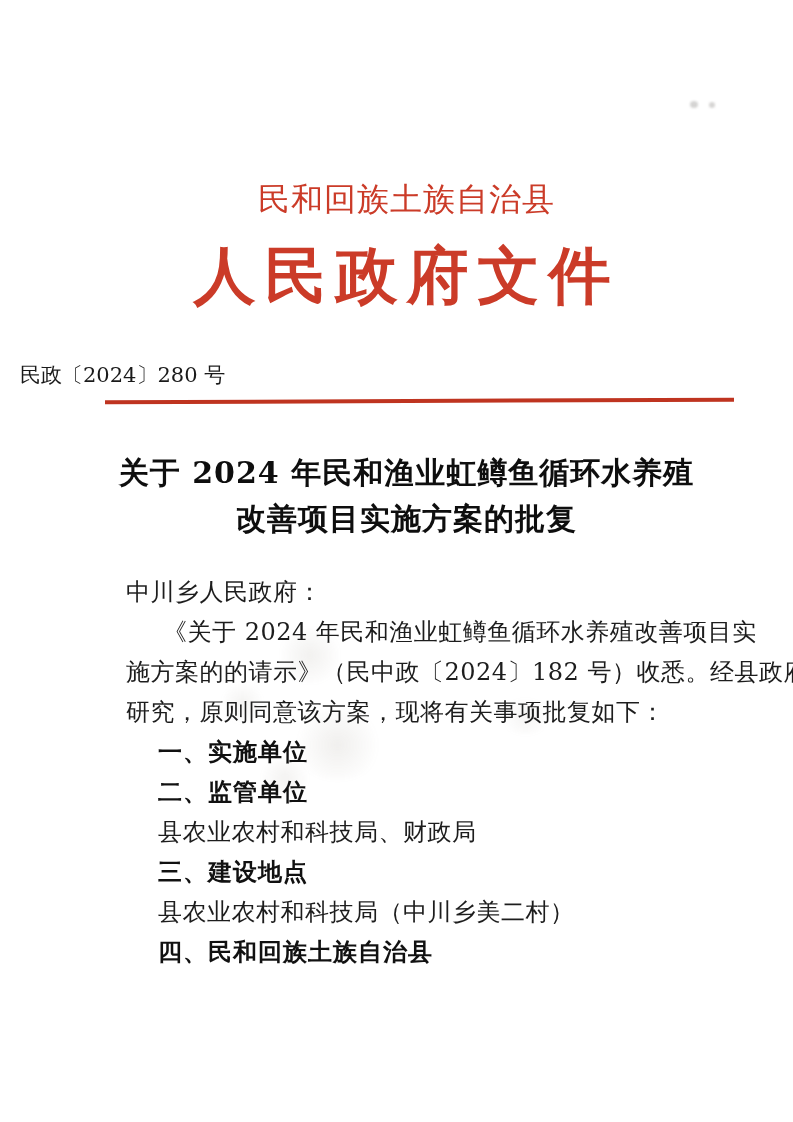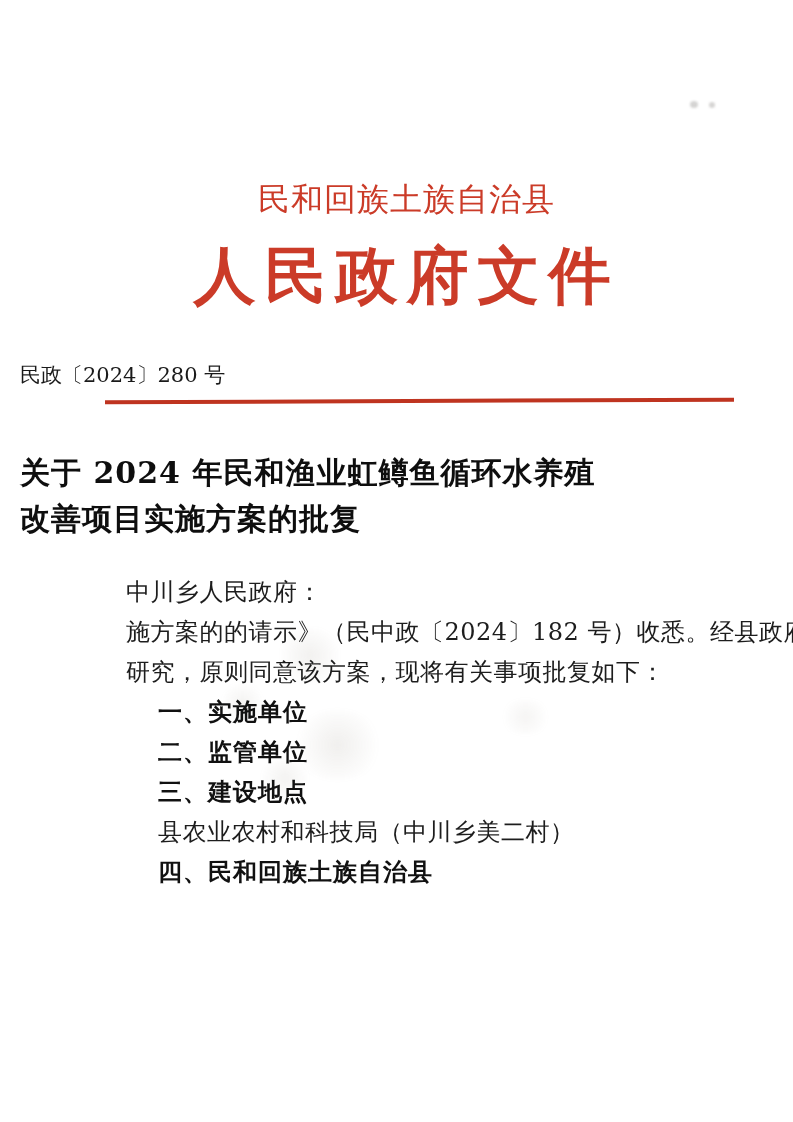--- a/index.html
+++ b/index.html
@@ -65,20 +65,21 @@
     transform: rotate(-0.25deg);
   }
 
   
   .title {
     position: absolute;
     left: 20px;
     right: 0;
     top: 450px;
     margin: 0;
+    text-align: center;
     font-size: 30px;
     font-weight: bold;
     line-height: 46px;
     color: #0e0e0e;
     letter-spacing: 1px;
   }
 
   
   .body-block {
     position: absolute;
@@ -153,26 +154,28 @@
   <div class="red-rule"></div>
 
   <h1 class="title">
     <span>关于 2024 年民和渔业虹鳟鱼循环水养殖</span><br>
     <span>改善项目实施方案的批复</span>
   </h1>
 
   <div class="body-block">
     <div class="line">中川乡人民政府：</div>
 
+    <div class="line indent-para">《关于 2024 年民和渔业虹鳟鱼循环水养殖改善项目实</div>
     <div class="line">施方案的的请示》（民中政〔2024〕182 号）收悉。经县政府</div>
     <div class="line">研究，原则同意该方案，现将有关事项批复如下：</div>
 
     <div class="line indent-list sec-head">一、实施单位</div>
 
     <div class="line indent-list sec-head">二、监管单位</div>
+    <div class="line indent-list">县农业农村和科技局、财政局</div>
 
     <div class="line indent-list sec-head">三、建设地点</div>
     <div class="line indent-list">县农业农村和科技局（中川乡美二村）</div>
 
     <div class="line indent-list sec-head">四、民和回族土族自治县</div>
   </div>
 
 </div>
 
 </body></html>

